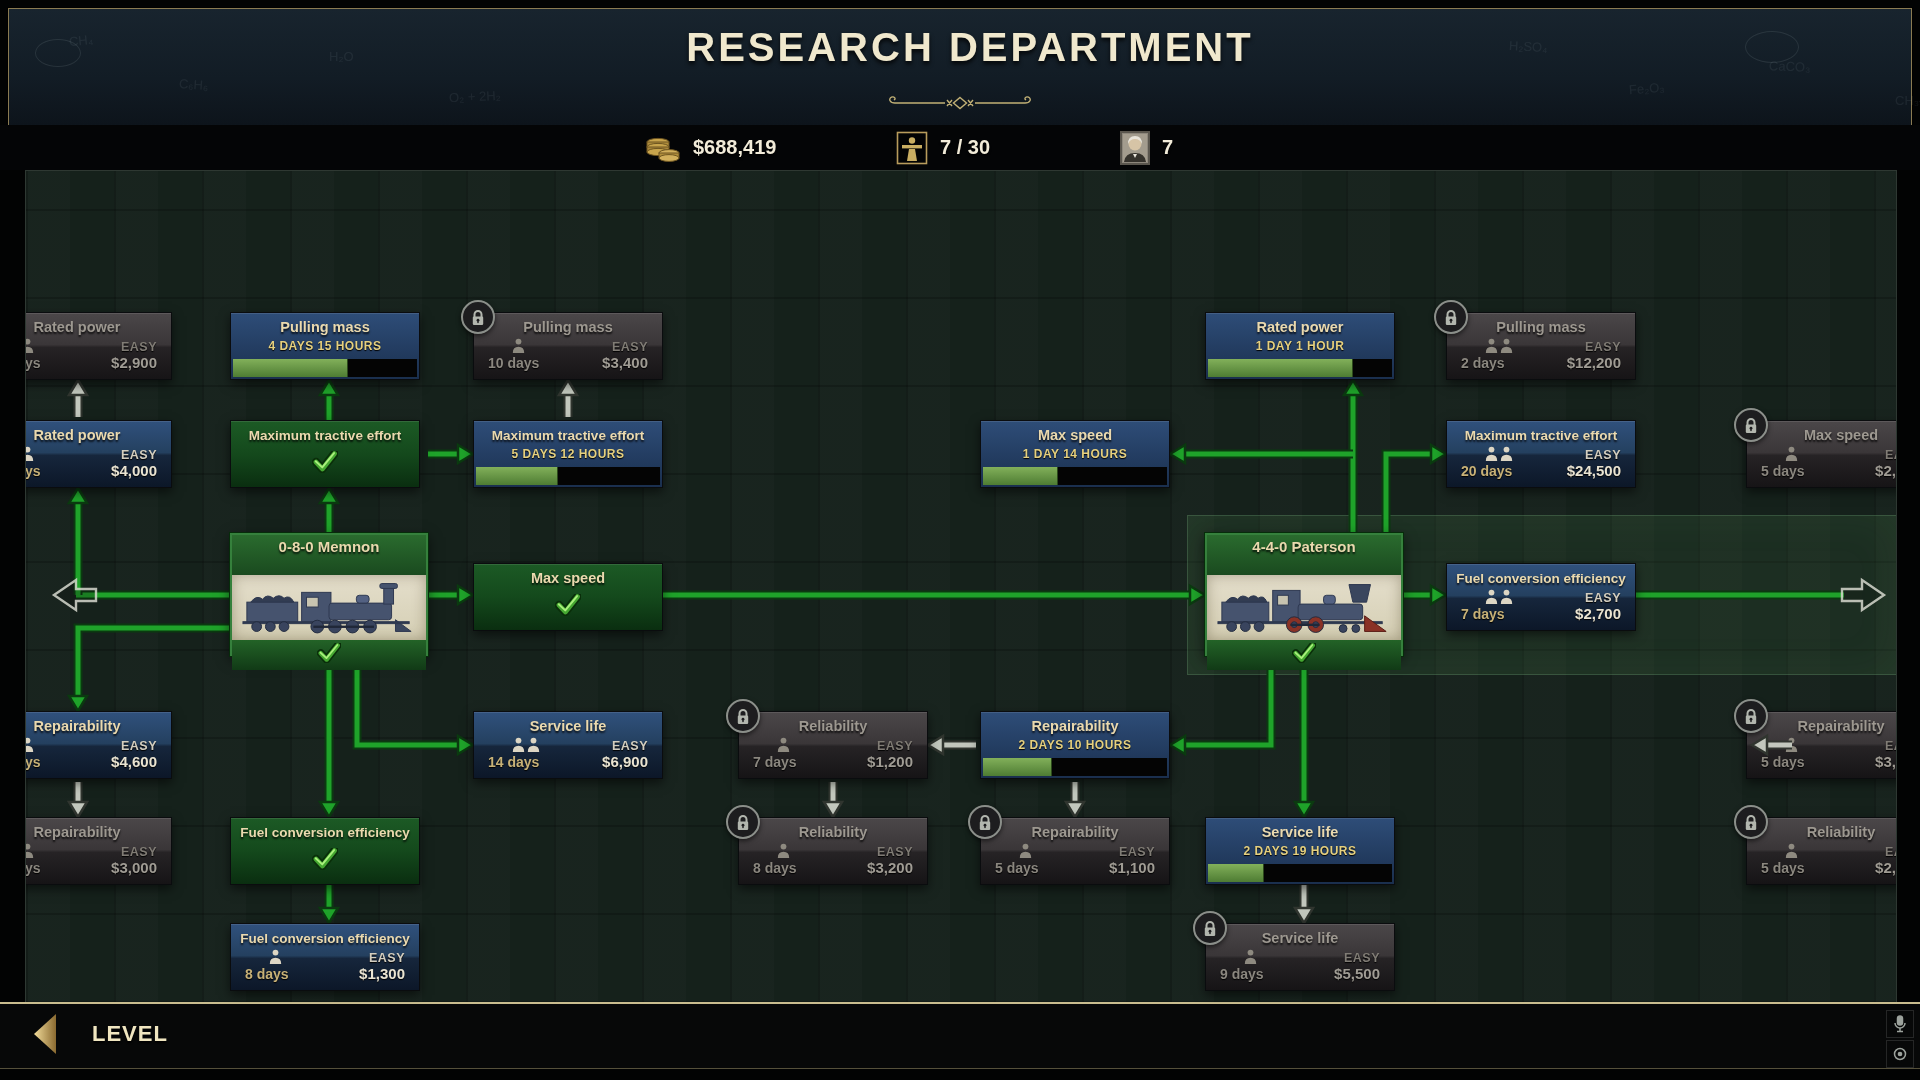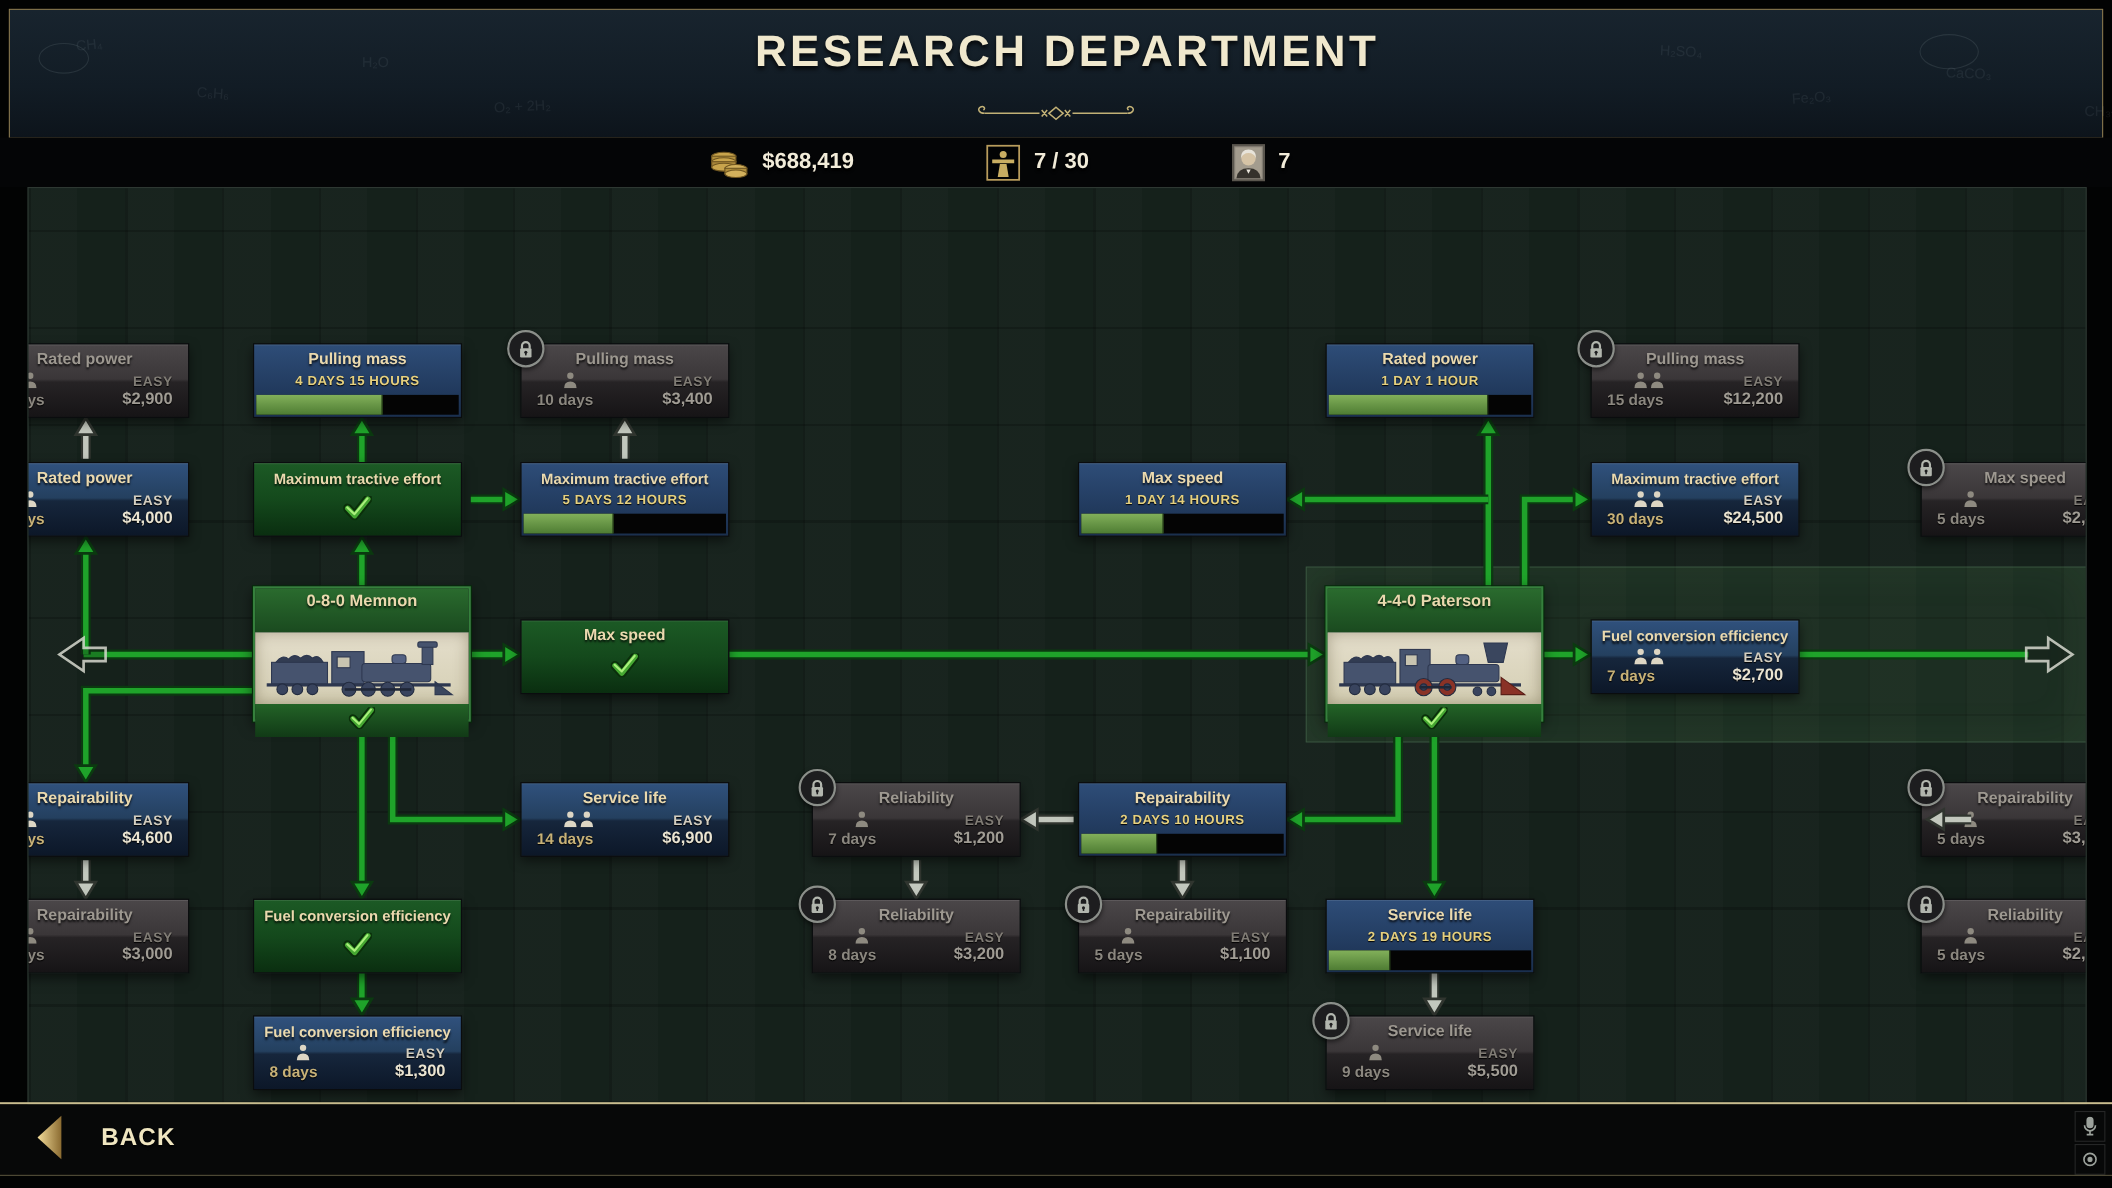--- a/index.html
+++ b/index.html
@@ -489,21 +489,21 @@
           <svg width="13" height="15" viewBox="0 0 13 15" fill="currentColor">
             <circle cx="6.5" cy="3.6" r="2.9"></circle>
             <path d="M0.8 15 q0 -6.2 5.7 -6.2 q5.7 0 5.7 6.2 z"></path>
           </svg>
           <svg width="13" height="15" viewBox="0 0 13 15" fill="currentColor">
             <circle cx="6.5" cy="3.6" r="2.9"></circle>
             <path d="M0.8 15 q0 -6.2 5.7 -6.2 q5.7 0 5.7 6.2 z"></path>
           </svg>
         </div>
        <div class="easy">EASY</div>
-       <div class="days">15 days</div>
+       <div class="days">2 days</div>
        <div class="cost">$12,200</div>
         <div class="badge">
           <svg width="16" height="17" viewBox="0 0 16 17">
   <path d="M4.5 8 V5.5 a3.5 3.5 0 0 1 7 0 V8" fill="none" stroke="#b2b6ae" stroke-width="2"></path>
   <rect x="2.8" y="7.5" width="10.4" height="8.5" rx="1.2" fill="#b2b6ae"></rect>
   <circle cx="8" cy="11.2" r="1.4" fill="#1d1d1f"></circle>
             <rect x="7.3" y="11.5" width="1.4" height="2.6" fill="#1d1d1f"></rect>
           </svg>
         </div>
       </div>
@@ -520,21 +520,21 @@
           <svg width="13" height="15" viewBox="0 0 13 15" fill="currentColor">
             <circle cx="6.5" cy="3.6" r="2.9"></circle>
             <path d="M0.8 15 q0 -6.2 5.7 -6.2 q5.7 0 5.7 6.2 z"></path>
           </svg>
           <svg width="13" height="15" viewBox="0 0 13 15" fill="currentColor">
             <circle cx="6.5" cy="3.6" r="2.9"></circle>
             <path d="M0.8 15 q0 -6.2 5.7 -6.2 q5.7 0 5.7 6.2 z"></path>
           </svg>
         </div>
        <div class="easy">EASY</div>
-       <div class="days">30 days</div>
+       <div class="days">20 days</div>
        <div class="cost">$24,500</div>
       </div>
       <div class="node locked" style="left: 1720px; top: 249px; width: 190px; height: 68px;">
         <div class="ntitle">Max speed</div>
        <div class="sci-wrap">
           <svg width="13" height="15" viewBox="0 0 13 15" fill="currentColor">
             <circle cx="6.5" cy="3.6" r="2.9"></circle>
             <path d="M0.8 15 q0 -6.2 5.7 -6.2 q5.7 0 5.7 6.2 z"></path>
           </svg>
         </div>
@@ -677,21 +677,21 @@
     <div id="back">
       <svg width="22" height="40" viewBox="0 0 22 40">
         <defs>
             <linearGradient id="gback" x1="0" y1="0" x2="1" y2="0">
           <stop offset="0" stop-color="#f2dc9a"></stop>
               <stop offset="1" stop-color="#8a6a30"></stop>
         </linearGradient>
           </defs>
         <polygon points="22,0 0,20 22,40" fill="url(#gback)"></polygon>
       </svg>
-      <span id="back-label">BACK</span>
+      <span id="back-label">LEVEL</span>
     </div>
     <div class="tool" style="top:6px;">
       <svg width="16" height="18" viewBox="0 0 16 18" fill="none" stroke="#9ca29c" stroke-width="1.5">
         <rect x="5.5" y="1" width="5" height="9" rx="2.5" fill="#9ca29c"></rect>
         <path d="M3 8 a5 5 0 0 0 10 0"></path>
           <line x1="8" y1="13" x2="8" y2="16"></line>
           <line x1="5" y1="16.5" x2="11" y2="16.5"></line>
       </svg>
     </div>
     <div class="tool" style="top:36px;">

